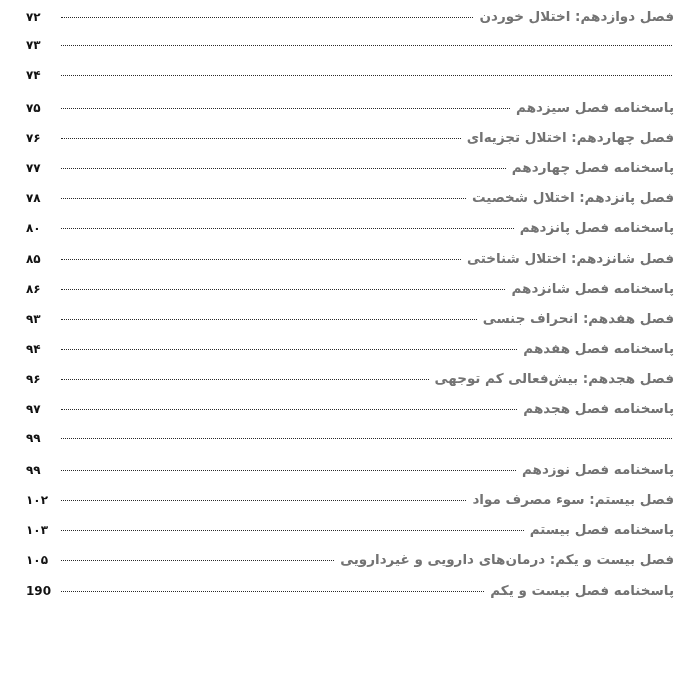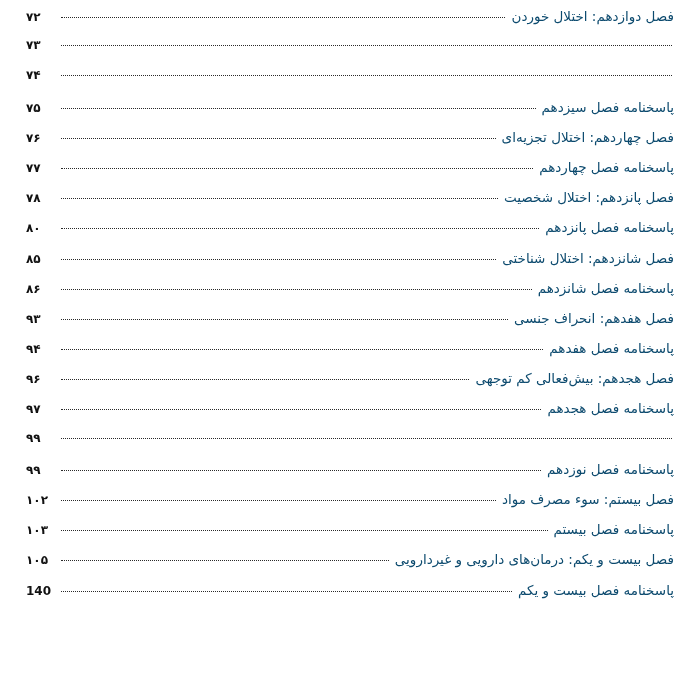--- a/index.html
+++ b/index.html
@@ -28,22 +28,22 @@
     flex-direction: row;
     align-items: baseline;
     width: 100%;
     height: 30.2px;
     direction: rtl;
     white-space: nowrap;
     overflow: hidden;
   }
   .entry-title {
     font-size: 13.5px;
-    font-weight: normal;
-    color: #0c4a6e;
+    font-weight: bold;
+    color: #737373;
     flex: 0 0 auto;
     padding-left: 4px;
     letter-spacing: 0;
   }
   .leader {
     flex: 1 1 auto;
     min-width: 10px;
     position: relative;
     top: -3px;
     border-bottom: 1.5px dotted #2a2a2a;
@@ -154,15 +154,15 @@
       <span class="entry-page">۱۰۳</span>
     </div>
     <div class="toc-row">
       <span class="entry-title">فصل بیست و یکم: درمان‌های دارویی و غیردارویی</span>
       <span class="leader"></span>
       <span class="entry-page">۱۰۵</span>
     </div>
     <div class="toc-row">
       <span class="entry-title">پاسخنامه فصل بیست و یکم</span>
       <span class="leader"></span>
-      <span class="entry-page">140</span>
+      <span class="entry-page">190</span>
     </div>
   </div>
 
 </body></html>

